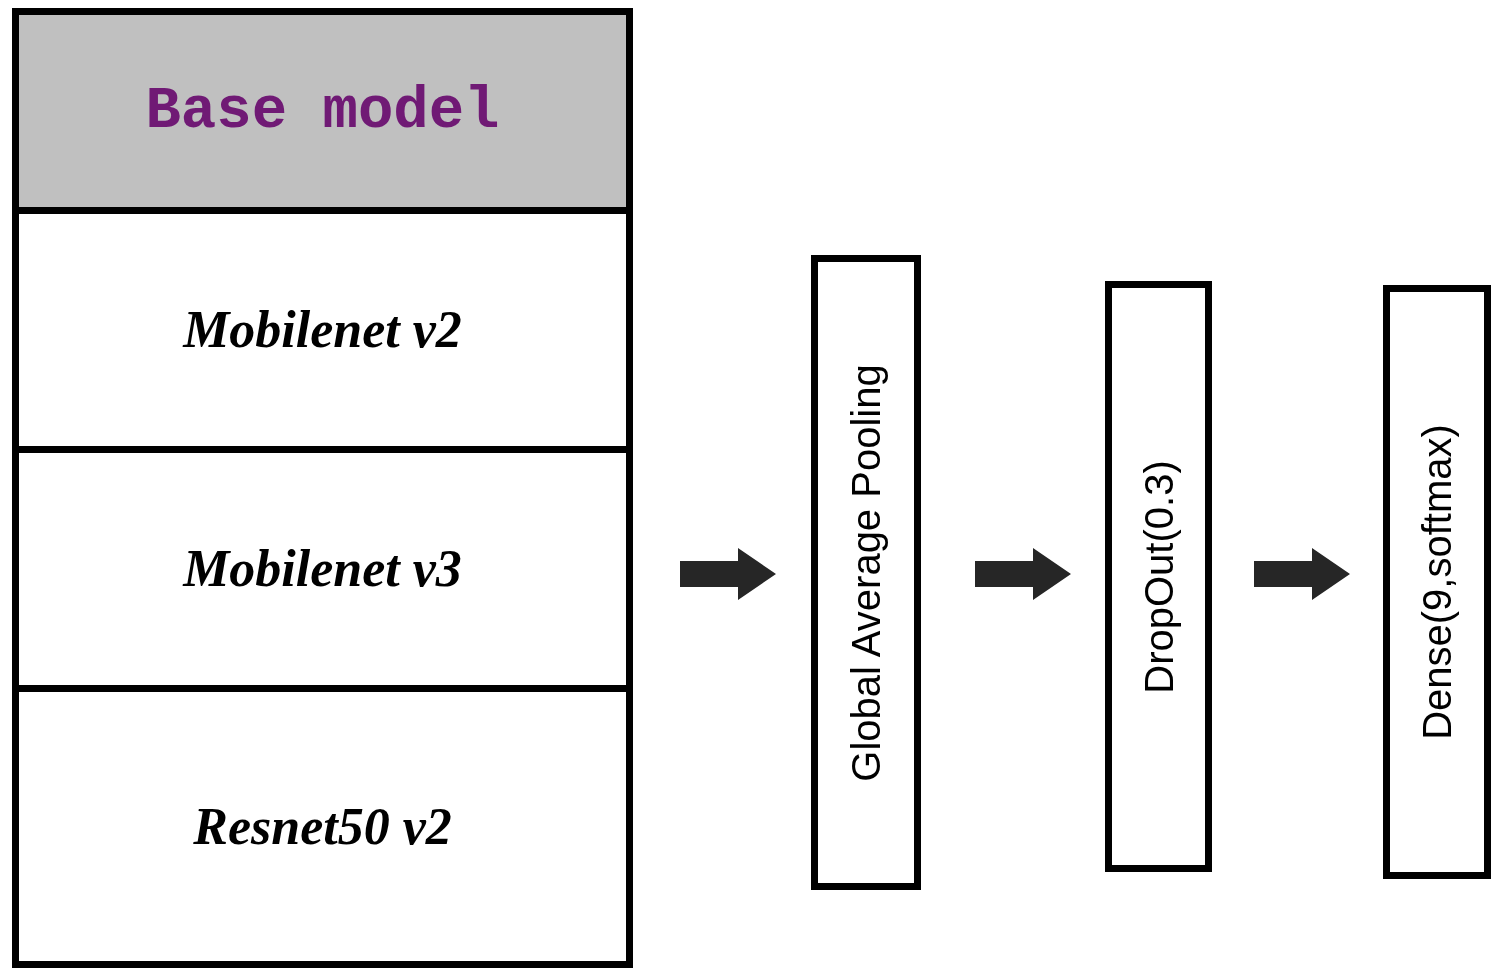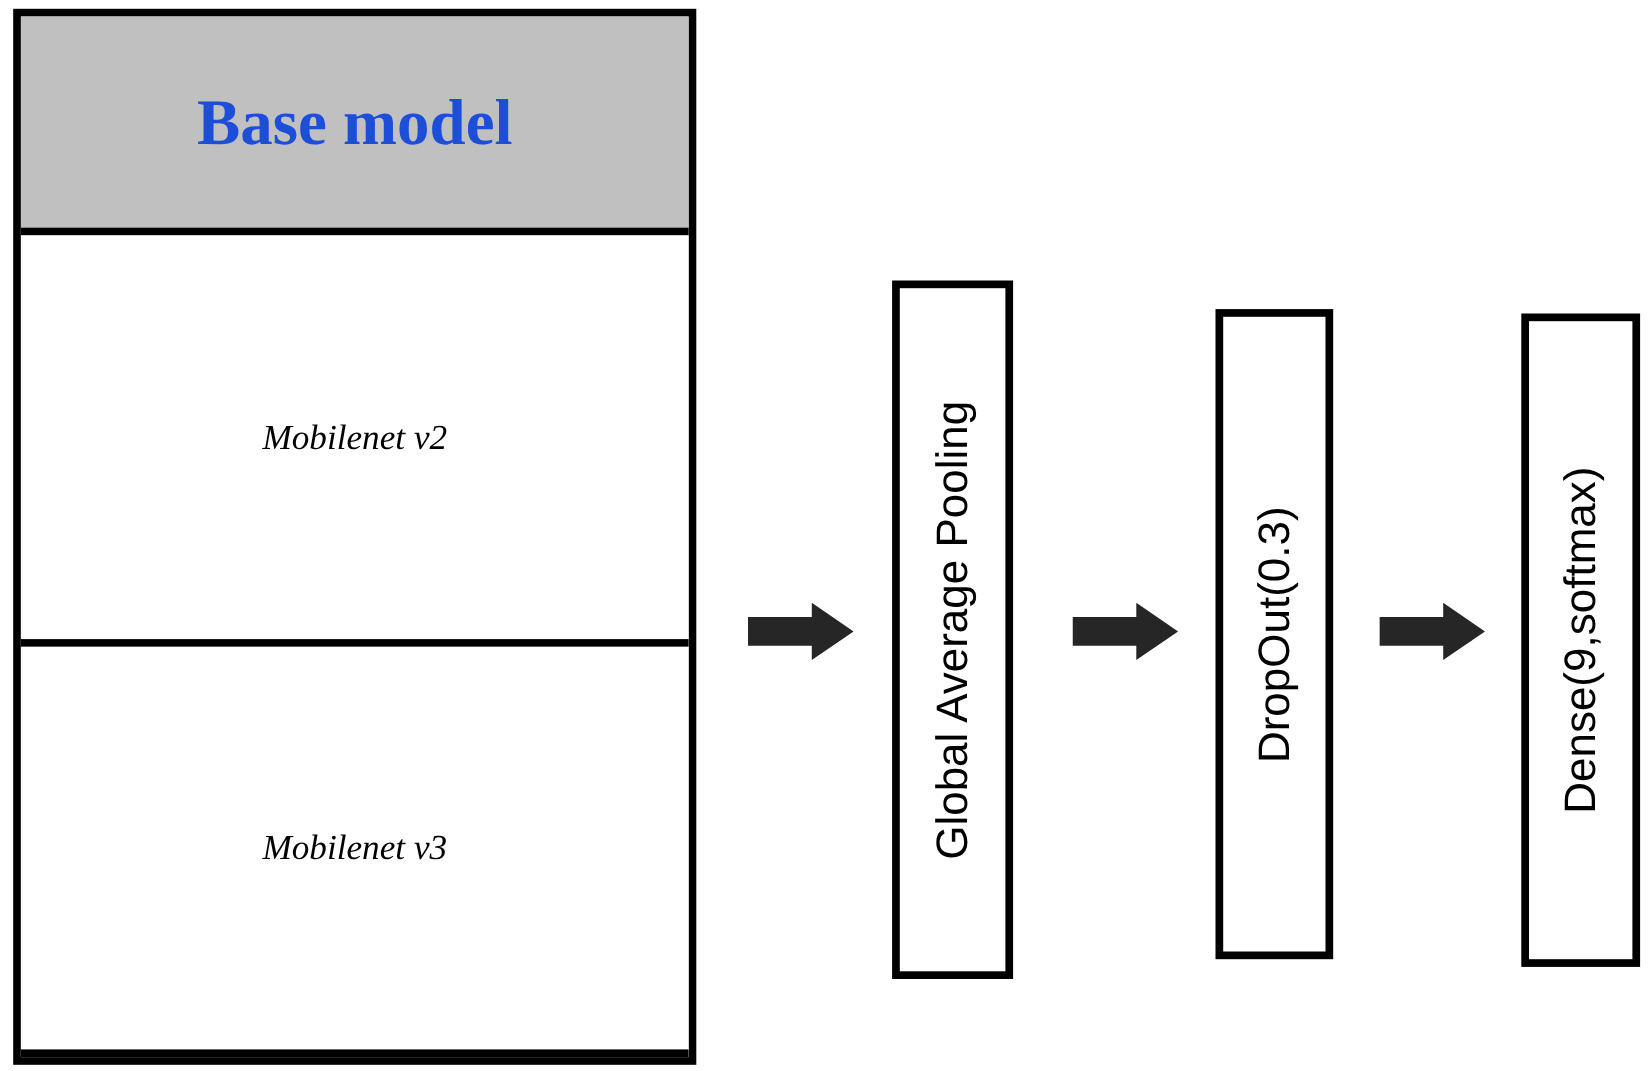--- a/index.html
+++ b/index.html
@@ -25,33 +25,34 @@
   }
   .tbl-header{
     box-sizing:border-box;
     height:199px;
     background:#c0c0c0;
     border-bottom:7px solid #000000;
     display:flex;align-items:center;justify-content:center;
     font-weight:bold;
     font-size:59px;
     letter-spacing:0px;
-    color:#1d4ed8;
-    font-family:Liberation Serif, serif;
+    color:#701a75;
+    font-family:Liberation Mono, monospace;
   }
   .tbl-row{
     box-sizing:border-box;
     flex:1 1 0;
     border-bottom:7px solid #000000;
     display:flex;align-items:center;justify-content:center;
     font-family:"Liberation Serif", serif;
     font-style:italic;
-    font-size:32px;
+    font-size:52px;
     color:#000000;
     background:#ffffff;
+    font-weight:bold;
   }
   .tbl-row.last{border-bottom:none;}
   .tbl-row.tall{flex:1.16 1 0;}
 
   
   .vbox{
     position:absolute;
     box-sizing:border-box;
     border:7px solid #000000;
     background:#ffffff;
@@ -84,20 +85,21 @@
 </style>
 </head>
 <body>
 
 <div id="canvas">
 
   <div class="model-table">
     <div class="tbl-header">Base model</div>
     <div class="tbl-row">Mobilenet v2</div>
     <div class="tbl-row">Mobilenet v3</div>
+    <div class="tbl-row tall last">Resnet50 v2</div>
   </div>
 
   <div class="arrow" id="arrow-1">
     <svg viewBox="0 0 96 52" preserveAspectRatio="none" aria-hidden="true">
       <polygon points="0,13 58,13 58,0 96,26 58,52 58,39 0,39" fill="#262626"></polygon>
     </svg>
   </div>
 
   <div class="vbox" id="box-gap">
     <span class="vlabel">Global Average Pooling</span>

